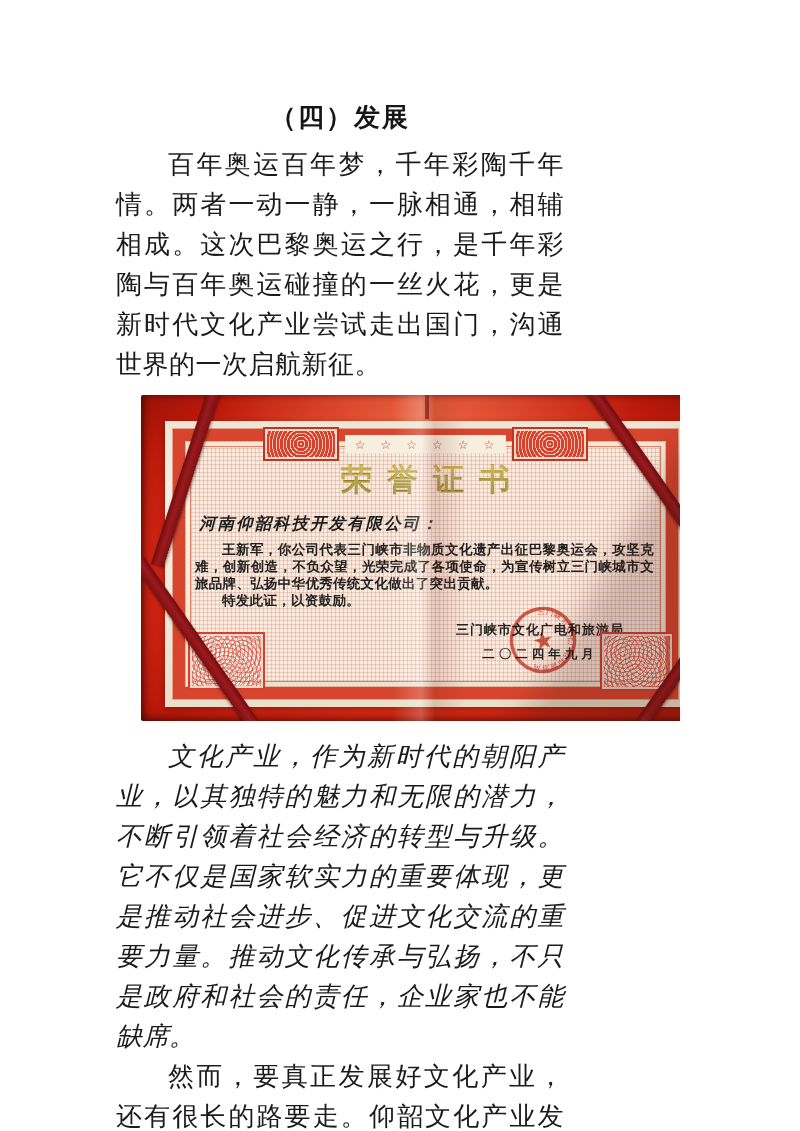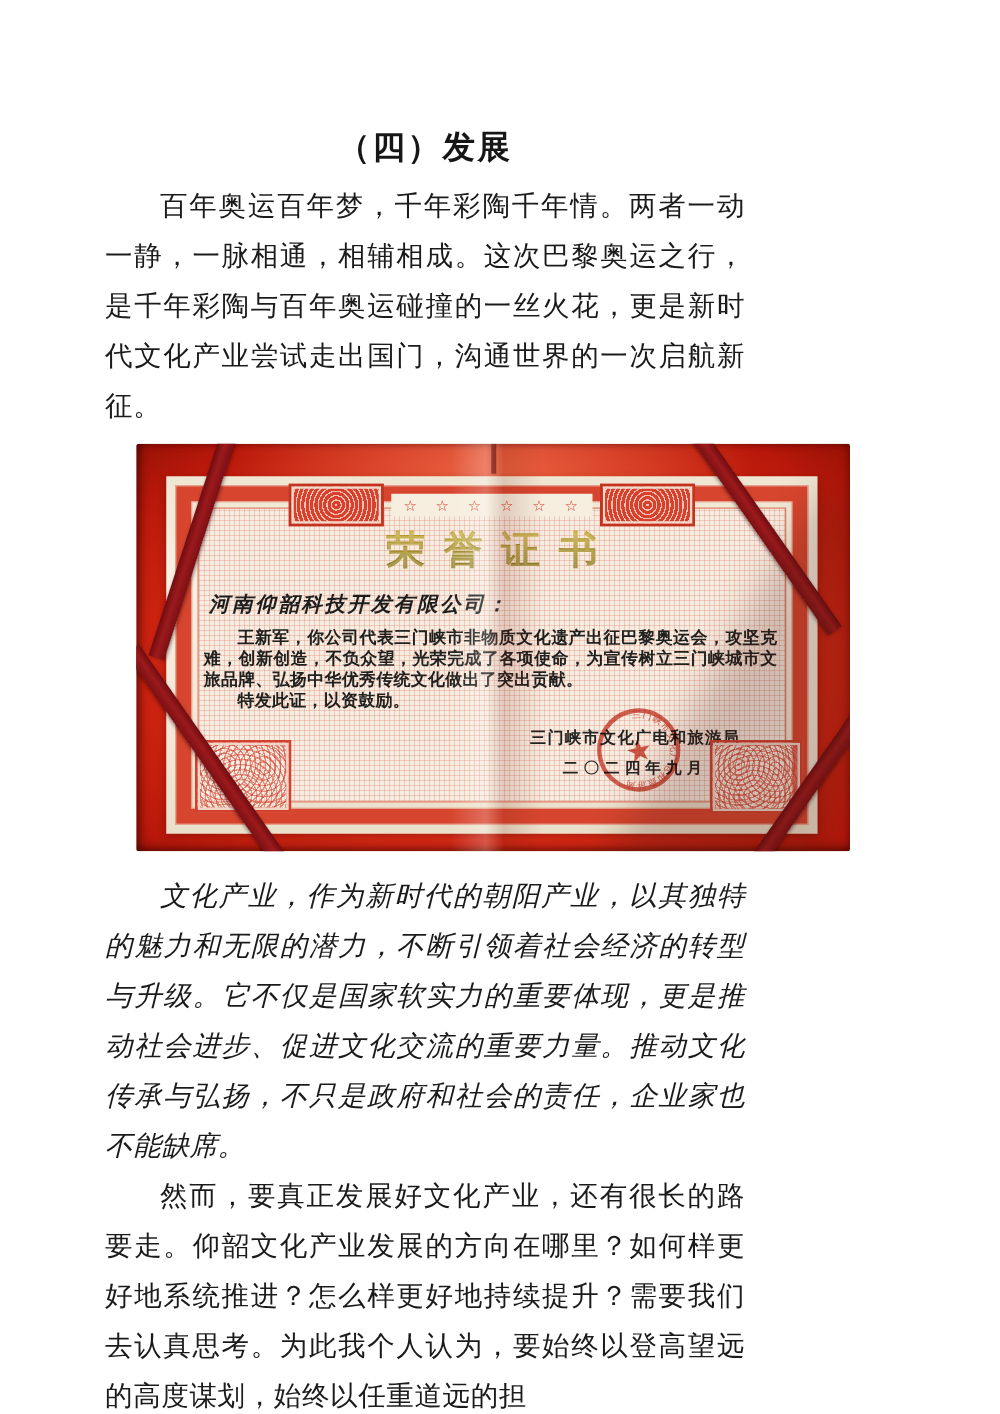--- a/index.html
+++ b/index.html
@@ -1,33 +1,33 @@
 <!DOCTYPE html>
 <html><head>
 <meta charset="utf-8">
 <style>
   html,body{margin:0;padding:0;background:#ffffff;}
   .page{
     position:relative;
     width:680px;height:1131px;
     box-sizing:border-box;
-    padding:0 84px;
+    padding:0 116px;
     background:#ffffff;
     font-family:"Liberation Serif","DejaVu Serif",serif;
     color:#1b1b1b;
     overflow:hidden;
   }
   .doc-title{
     margin:0;padding-top:100px;
     font-size:26px;font-weight:600;letter-spacing:2px;
     text-align:center;color:#161616;
   }
   .body-para{
     margin:0;
-    font-size:22px;line-height:40px;letter-spacing:0.5px;
+    font-size:26px;line-height:40px;letter-spacing:0.5px;
     text-align:justify;text-justify:inter-ideograph;
     text-indent:2em;
   }
   .para-1{margin-top:10px;}
   .para-2{margin-top:16px;font-style:italic;}
   .para-3{margin-top:0;}
 
   
   .photo{
     position:relative;

